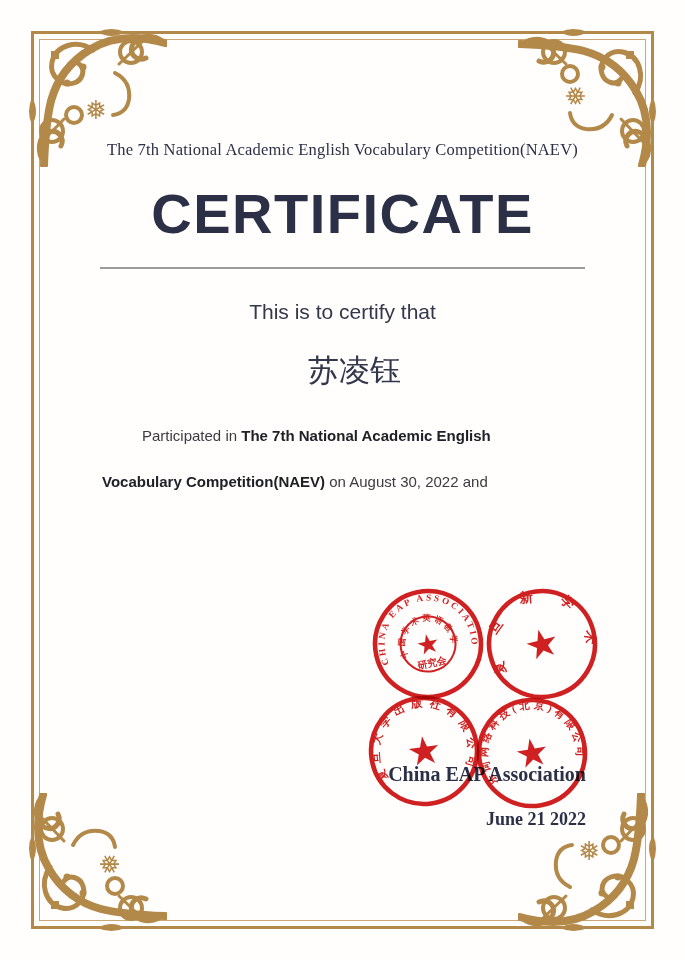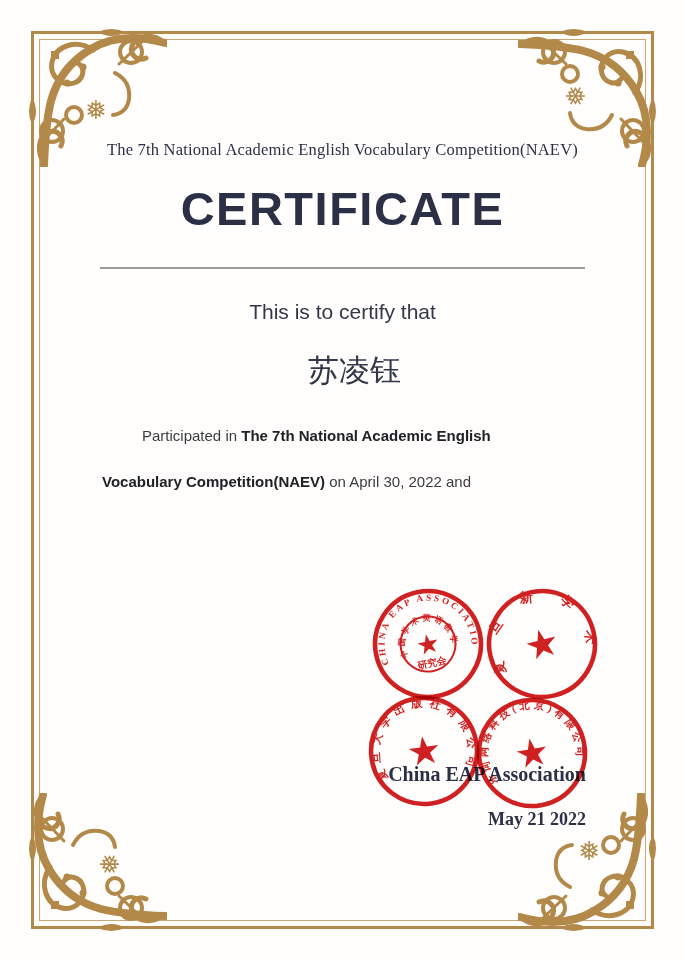--- a/index.html
+++ b/index.html
@@ -33,21 +33,21 @@
   .header-title{
     position:absolute;top:140px;left:0;width:100%;
     text-align:center;
     font-family:"Liberation Serif",serif;
     font-weight:normal;font-size:16.5px;
     color:#2b3047;letter-spacing:.2px;
   }
   .main-title{
     position:absolute;top:181px;left:0;width:100%;
     text-align:center;
-    font-weight:bold;font-size:47px;
+    font-weight:bold;font-size:56px;
     letter-spacing:1.5px;
     color:#2b3047;
   }
   .divider{
     position:absolute;top:267px;left:100px;
     width:485px;height:2px;background:#9b9b9b;
   }
   .certify-line{
     position:absolute;top:300px;left:0;width:100%;
     text-align:center;font-weight:normal;font-size:21px;
@@ -196,25 +196,25 @@
   </svg>
 
   <div class="header-title">The 7th National Academic English Vocabulary Competition(NAEV)</div>
   <div class="main-title">CERTIFICATE</div>
   <div class="divider"></div>
   <div class="certify-line">This is to certify that</div>
   <div class="recipient-name">苏凌钰</div>
 
   <div class="body-text">
     <div class="body-line indent"><span>Participated in </span><b>The 7th National Academic English</b><span></span></div>
-    <div class="body-line"><span></span><b>Vocabulary Competition(NAEV)</b><span> on April 30, 2022 and</span></div>
+    <div class="body-line"><span></span><b>Vocabulary Competition(NAEV)</b><span> on August 30, 2022 and</span></div>
   </div>
 
   <div class="issuer">China EAP Association</div>
-  <div class="cert-date">May 21 2022</div>
+  <div class="cert-date">June 21 2022</div>
 
   <svg class="seal s1" viewBox="0 0 110 110">
     <defs>
       <path id="arcS1outer" d="M 15,70 A 42.7 42.7 0 1 1 95,70"></path>
       <path id="arcS1inner" d="M 36,68 A 23 23 0 1 1 74,68"></path>
     </defs>
     <g transform="rotate(-12 55 55)">
       <circle cx="55" cy="55" r="52" fill="none" stroke="#cd1515" stroke-width="4.5"></circle>
       <circle cx="55" cy="55" r="27" fill="none" stroke="#cd1515" stroke-width="2"></circle>
       <text class="ring-latin"><textPath href="#arcS1outer" startOffset="4">CHINA EAP ASSOCIATION</textPath></text>

